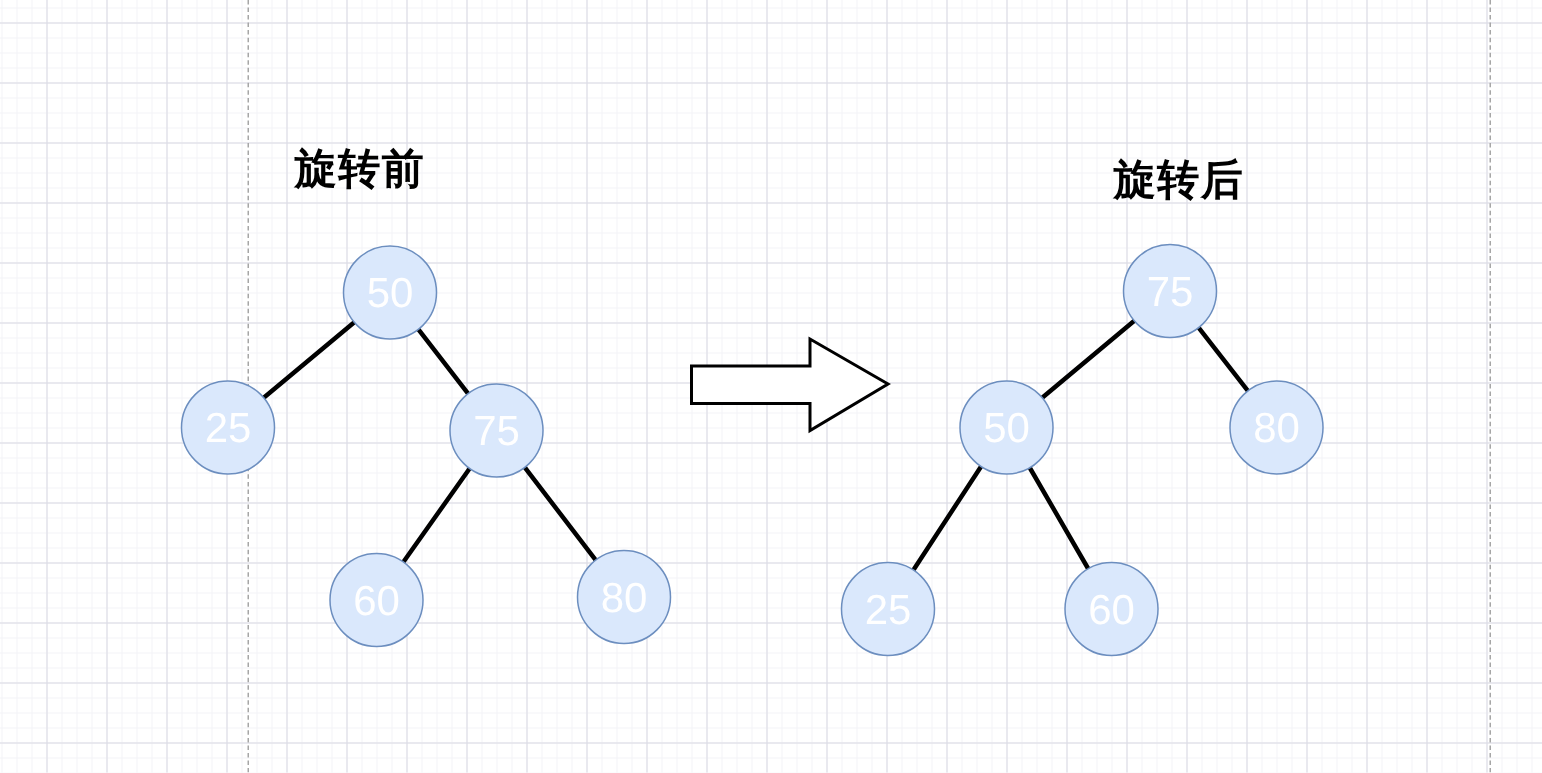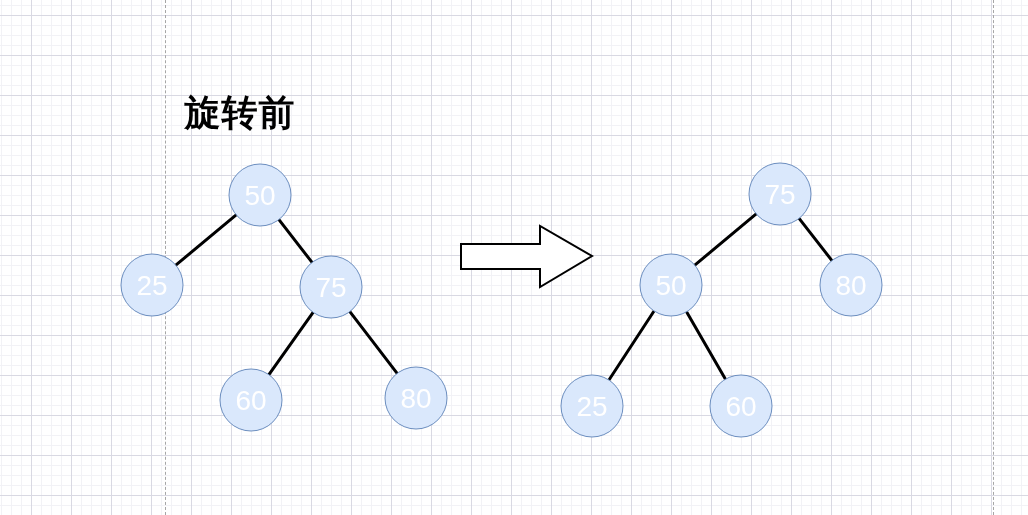--- a/index.html
+++ b/index.html
@@ -32,21 +32,21 @@
   .diagram-svg {
     position: absolute;
     left: 0;
     top: 0;
     width: 1028px;
     height: 515px;
   }
   .tree-title {
     position: absolute;
     transform: translate(-50%, -50%);
-    font-size: 36px;
+    font-size: 28px;
     font-weight: 700;
     color: #000000;
     white-space: nowrap;
     letter-spacing: 1px;
     cursor: default;
   }
   .node-label-text {
     font-family: "Liberation Sans", "DejaVu Sans", sans-serif;
     font-size: 28px;
     fill: #ffffff;
@@ -90,13 +90,14 @@
         <text x="851" y="285" dy="0.35em" text-anchor="middle" class="node-label-text">80</text>
         <circle cx="592" cy="406" r="31" fill="#dae8fc" stroke="#6c8ebf" stroke-width="1"></circle>
         <text x="592" y="406" dy="0.35em" text-anchor="middle" class="node-label-text">25</text>
         <circle cx="741" cy="406" r="31" fill="#dae8fc" stroke="#6c8ebf" stroke-width="1"></circle>
         <text x="741" y="406" dy="0.35em" text-anchor="middle" class="node-label-text">60</text>
       </g>
       <polygon points="461,244 540,244 540,226 592,256 540,287 540,269 461,269" fill="#ffffff" stroke="#000000" stroke-width="2" stroke-linejoin="miter"></polygon>
     </svg>
 
   <div class="tree-title" id="title-before" style="left: 240px; top: 113px;">旋转前</div>
+  <div class="tree-title" id="title-after" style="left: 786px; top: 120px;">旋转后</div>
 </div>
 
 </body></html>

